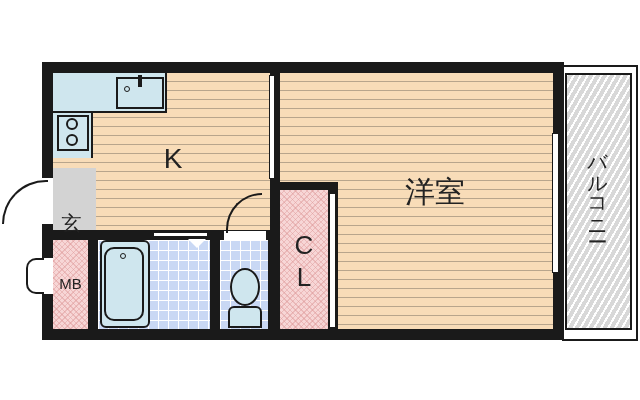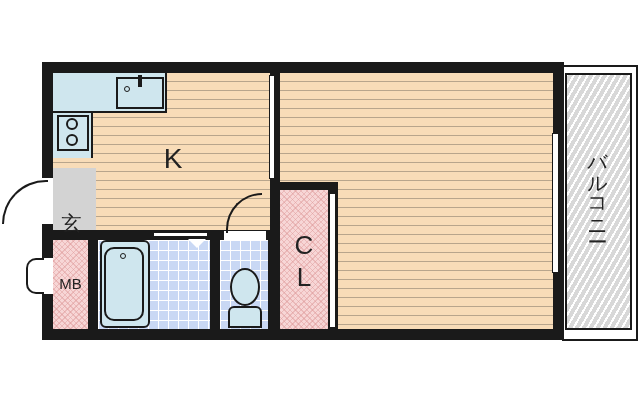--- a/index.html
+++ b/index.html
@@ -56,20 +56,21 @@
   <div class="abs" style="left:152px;top:231px;width:57px;height:7px;background:#fff;border:2px solid #1a1a1a;"></div>
   <div class="abs" style="left:188px;top:239px;width:0;height:0;border-left:9px solid transparent;border-right:9px solid transparent;border-top:9px solid #fff;"></div>
 
   <div class="abs tile" style="left:220px;top:240px;width:48px;height:89px;"></div>
   <div class="abs" style="left:224px;top:231px;width:42px;height:9px;background:#fff;"></div>
   <div class="abs" style="left:226px;top:193px;width:36px;height:40px;border-top:2px solid #1a1a1a;border-left:2px solid #1a1a1a;border-radius:36px 0 0 0;"></div>
   <div class="abs fixture" style="left:230px;top:268px;width:30px;height:38px;border-radius:50%;"></div>
   <div class="abs fixture" style="left:228px;top:306px;width:34px;height:22px;border-radius:6px 6px 0 0;"></div>
 
   <div class="abs floor" style="left:280px;top:73px;width:273px;height:256px;"></div>
+  <div class="label" style="left:380px;top:172px;width:110px;font-size:30px;">洋室</div>
 
   <div class="abs win" style="left:269px;top:75px;width:6px;height:104px;"></div>
 
   <div class="abs wall" style="left:272px;top:182px;width:66px;height:147px;"></div>
   <div class="abs pink" style="left:280px;top:190px;width:48px;height:139px;"></div>
   <div class="label" style="left:280px;top:230px;width:48px;font-size:26px;font-family:'Liberation Sans',sans-serif;">C</div>
   <div class="label" style="left:280px;top:262px;width:48px;font-size:26px;font-family:'Liberation Sans',sans-serif;">L</div>
   <div class="abs win" style="left:329px;top:193px;width:7px;height:135px;"></div>
 
   <div class="abs win" style="left:552px;top:133px;width:7px;height:140px;"></div>

